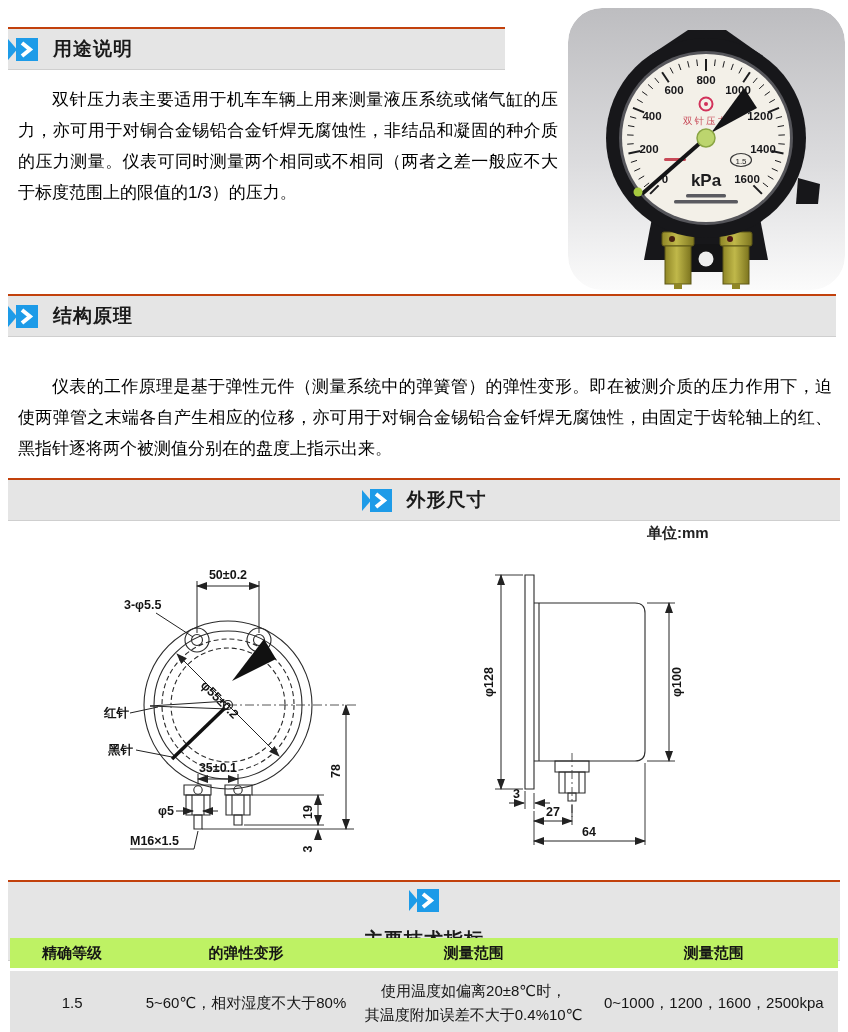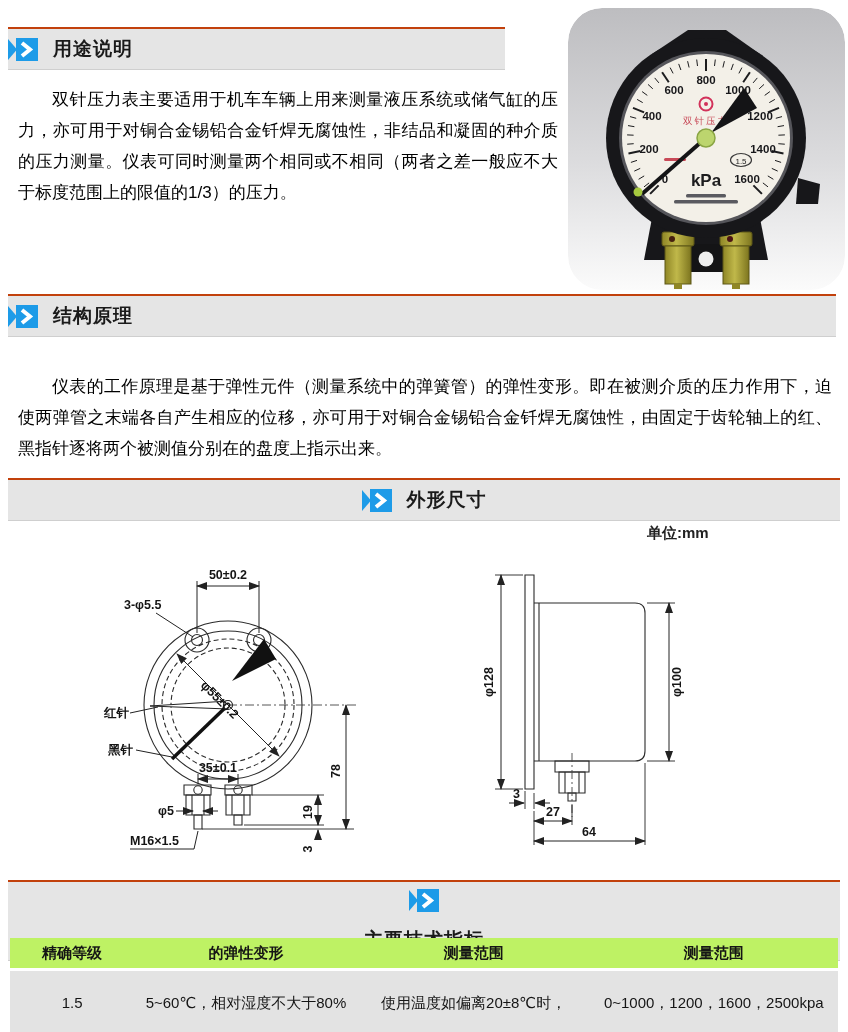--- a/index.html
+++ b/index.html
@@ -359,18 +359,19 @@
       <div class="cell">精确等级</div>
       <div class="cell">的弹性变形</div>
       <div class="cell">测量范围</div>
       <div class="cell">测量范围</div>
     </div>
     <div class="spec-row body">
       <div class="cell">1.5</div>
       <div class="cell">5~60℃，相对湿度不大于80%</div>
       <div class="cell">
         <span>使用温度如偏离20±8℃时，</span>
+        <span>其温度附加误差不大于0.4%10℃</span>
       </div>
       <div class="cell">0~1000，1200，1600，2500kpa</div>
     </div>
   </div>
 
 </div>
 
 </body></html>

